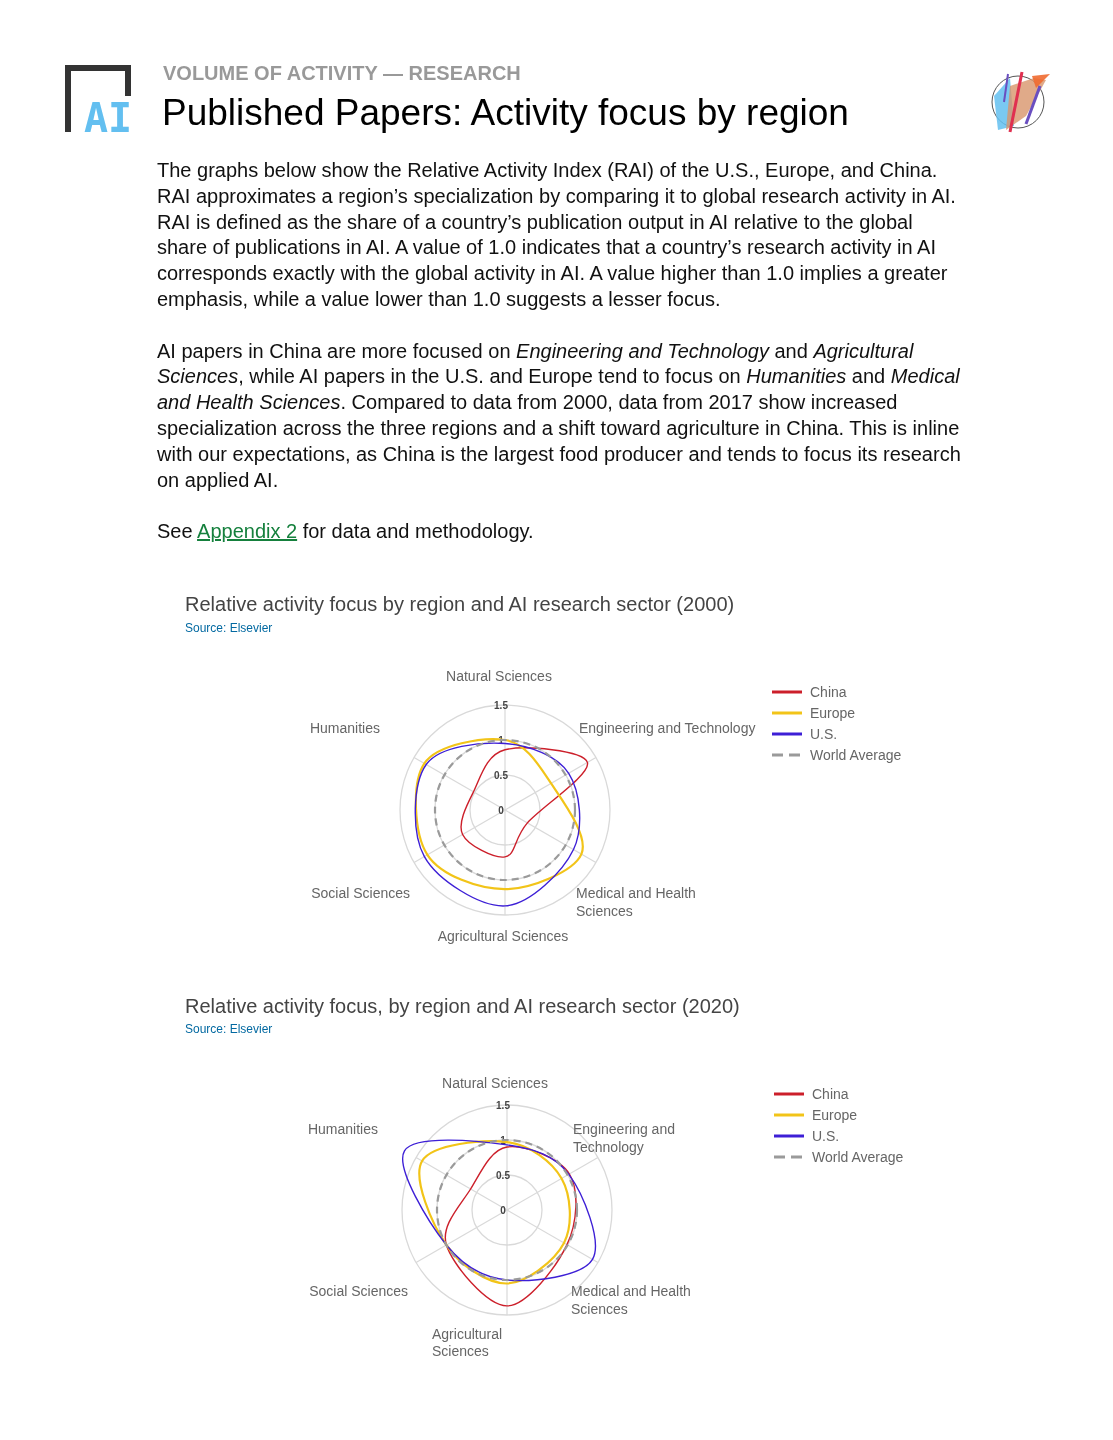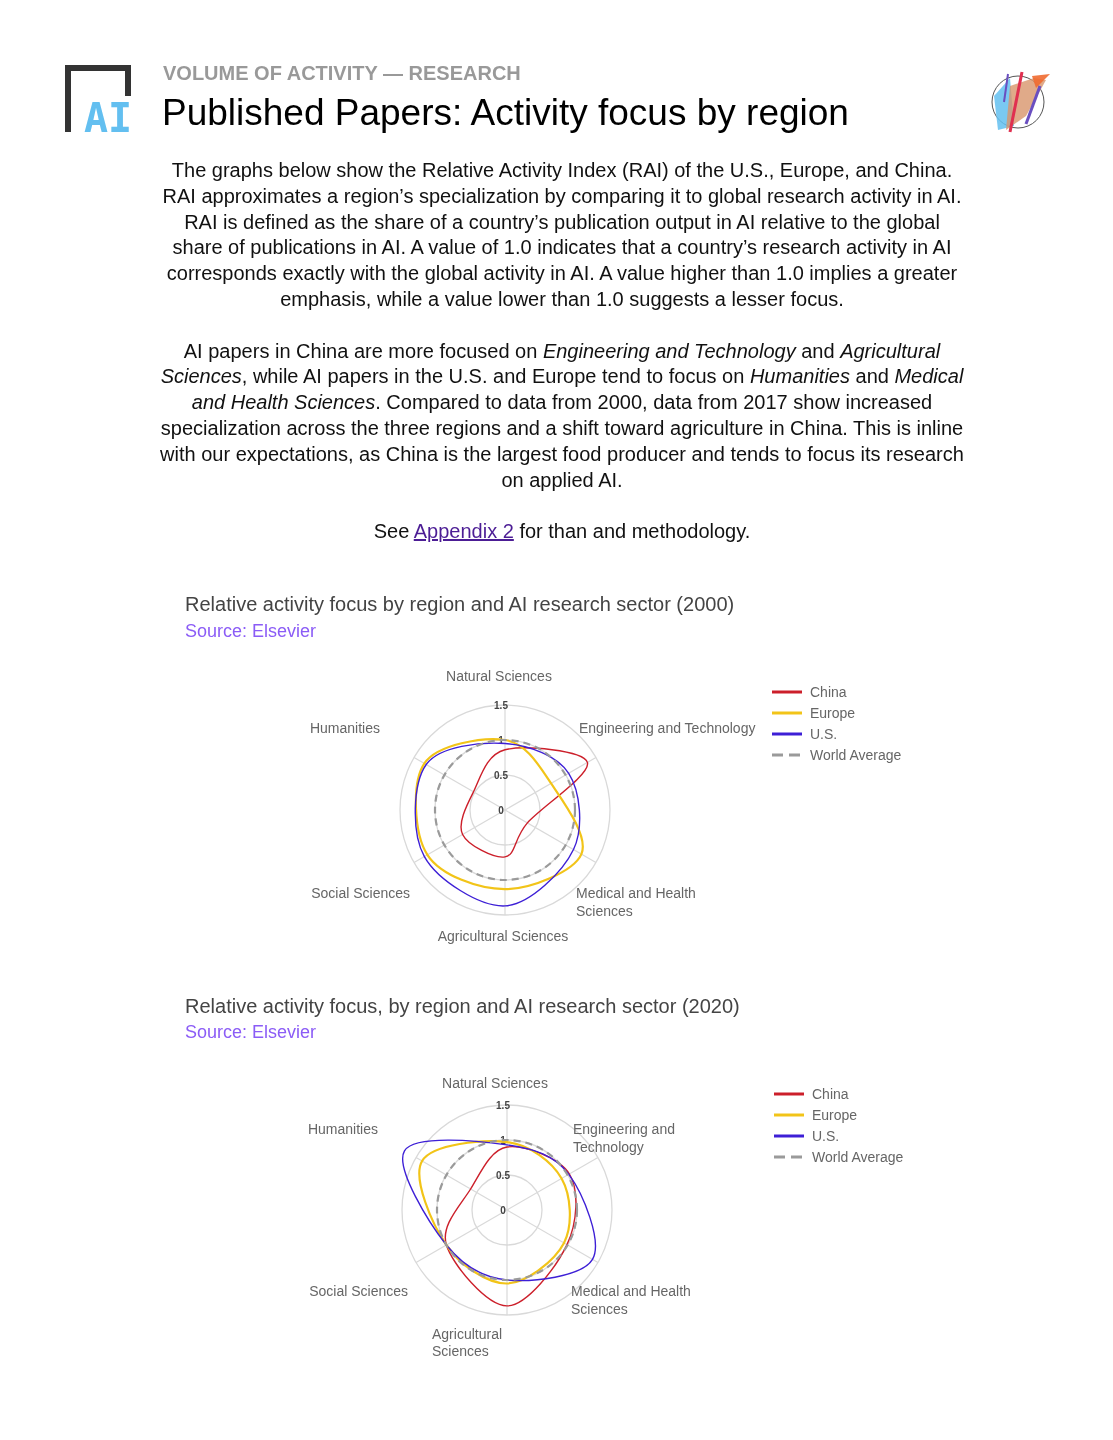--- a/index.html
+++ b/index.html
@@ -4,25 +4,25 @@
 <style>
   html, body { margin: 0; padding: 0; background: #ffffff; }
   body { width: 1113px; height: 1440px; position: relative; overflow: hidden;
          font-family: "Liberation Sans", "DejaVu Sans", sans-serif; color: #000; }
   .logo { position: absolute; left: 64px; top: 64px; width: 80px; height: 70px; }
   .kicker { position: absolute; left: 163px; top: 62px; font-size: 20px; font-weight: bold;
             color: #999999; letter-spacing: 0px; }
   .title { position: absolute; left: 162px; top: 92px; font-size: 37px; font-weight: normal; color: #000; }
   .badge { position: absolute; left: 980px; top: 66px; width: 80px; height: 72px; }
   .body-text { position: absolute; left: 157px; top: 158px; width: 810px; font-size: 20px;
-               line-height: 25.8px; color: #111; text-align: center; }
+               line-height: 25.8px; color: #111; }
   .body-text p { margin: 0 0 25.8px 0; }
-  .body-text a { color: #4c1d95; text-decoration: underline; }
+  .body-text a { color: #15803d; text-decoration: underline; }
   .chart-title { position: absolute; left: 185px; font-size: 20px; color: #444; text-align: right; }
-  .chart-source { position: absolute; left: 185px; font-size: 18px; color: #8b5cf6; }
+  .chart-source { position: absolute; left: 185px; font-size: 12px; color: #0369a1; }
   .chart-svg { position: absolute; left: 0; width: 1113px; }
   .axis-label { font-size: 14px; fill: #666; }
   .tick-label { font-size: 10px; fill: #444; font-weight: bold; }
   .legend-label { font-size: 14px; fill: #666; }
   .page-num { position: absolute; left: 1112px; top: 1350px; font-size: 14px; color: #777; }
 </style>
 </head>
 <body>
 
 <svg class="logo" viewBox="0 0 80 70">
@@ -37,21 +37,21 @@
   <polygon points="30,20 54,12 66,14 46,50 26,64" fill="#d8956c" opacity="0.8"></polygon>
   <polygon points="52,10 70,8 56,22" fill="#f06a30" opacity="0.9"></polygon>
   <line x1="42" y1="6" x2="30" y2="66" stroke="#e03050" stroke-width="3"></line>
   <line x1="60" y1="20" x2="46" y2="58" stroke="#6a4fc0" stroke-width="3"></line>
   <line x1="28" y1="8" x2="24" y2="36" stroke="#6a4fc0" stroke-width="2"></line>
 </svg>
 
 <div class="body-text">
   <p>The graphs below show the Relative Activity Index (RAI) of the U.S., Europe, and China. RAI approximates a region’s specialization by comparing it to global research activity in AI. RAI is defined as the share of a country’s publication output in AI relative to the global share of publications in AI. A value of 1.0 indicates that a country’s research activity in AI corresponds exactly with the global activity in AI. A value higher than 1.0 implies a greater emphasis, while a value lower than 1.0 suggests a lesser focus.</p>
   <p><span>AI papers in China are more focused on </span><em>Engineering and Technology</em><span> and </span><em>Agricultural Sciences</em><span>, while AI papers in the U.S. and Europe tend to focus on </span><em>Humanities</em><span> and </span><em>Medical and Health Sciences</em><span>. Compared to data from 2000, data from 2017 show increased specialization across the three regions and a shift toward agriculture in China. This is inline with our expectations, as China is the largest food producer and tends to focus its research on applied AI.</span></p>
-  <p><span>See </span><a href="#">Appendix 2</a><span> for than and methodology.</span></p>
+  <p><span>See </span><a href="#">Appendix 2</a><span> for data and methodology.</span></p>
 </div>
 
 <div class="chart-title" style="top:593px;">Relative activity focus by region and AI research sector (2000)</div>
 <div class="chart-source" style="top:621px;">Source: Elsevier</div>
 <svg class="chart-svg" id="chart0" style="top:660px;" height="300">
     <circle cx="505" cy="150" r="35" fill="none" stroke="#d9d9d9" stroke-width="1.3"></circle>
     <circle cx="505" cy="150" r="70" fill="none" stroke="#d9d9d9" stroke-width="1.3"></circle>
     <circle cx="505" cy="150" r="105" fill="none" stroke="#d9d9d9" stroke-width="1.3"></circle>
     <line x1="505" y1="150" x2="505" y2="45" stroke="#d9d9d9" stroke-width="1.2"></line>
     <line x1="505" y1="150" x2="595.932667397366" y2="97.5" stroke="#d9d9d9" stroke-width="1.2"></line>

